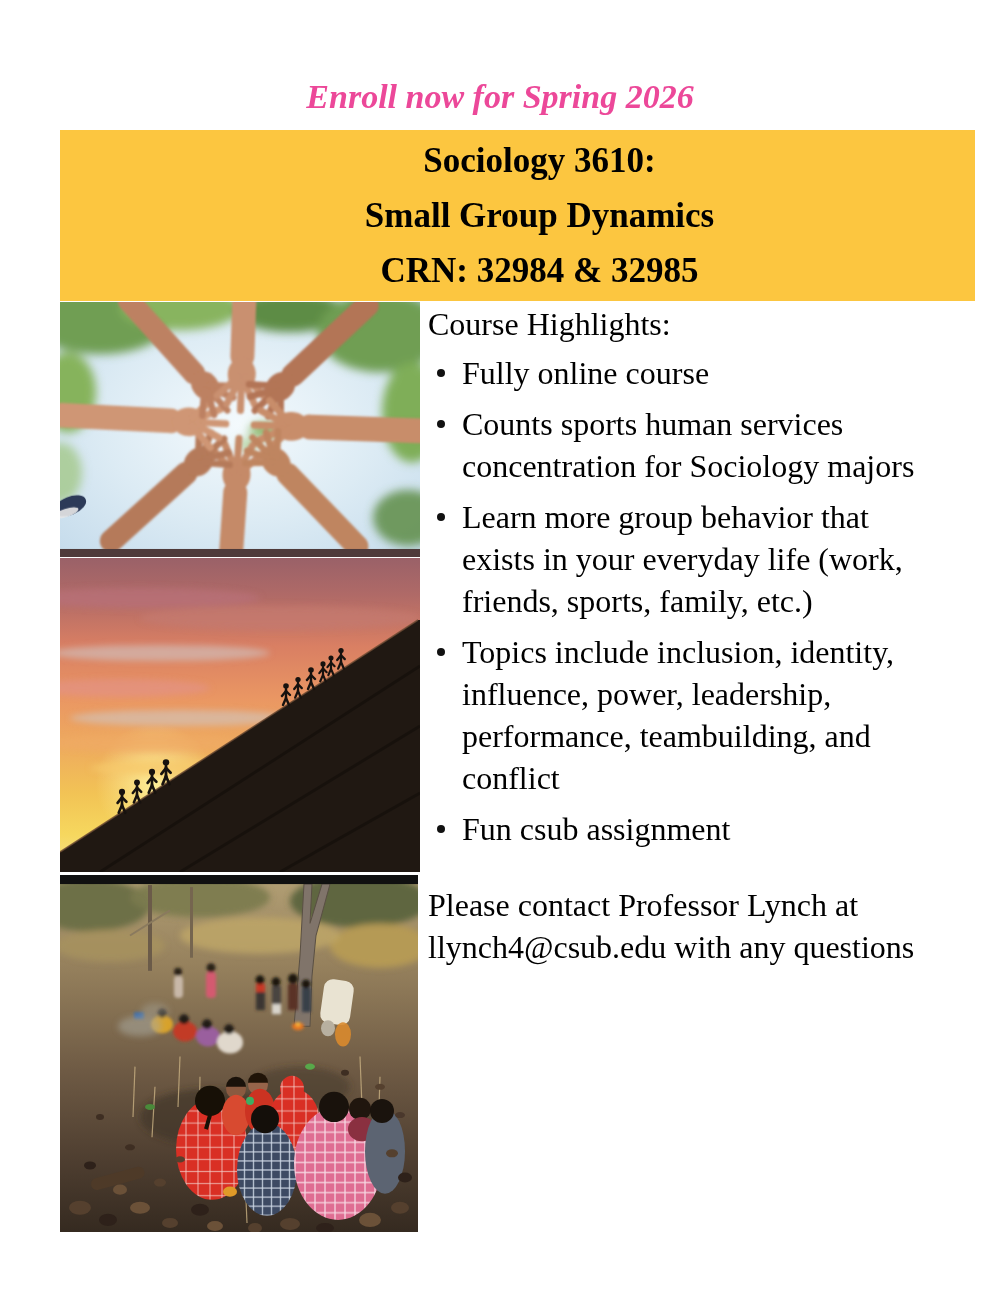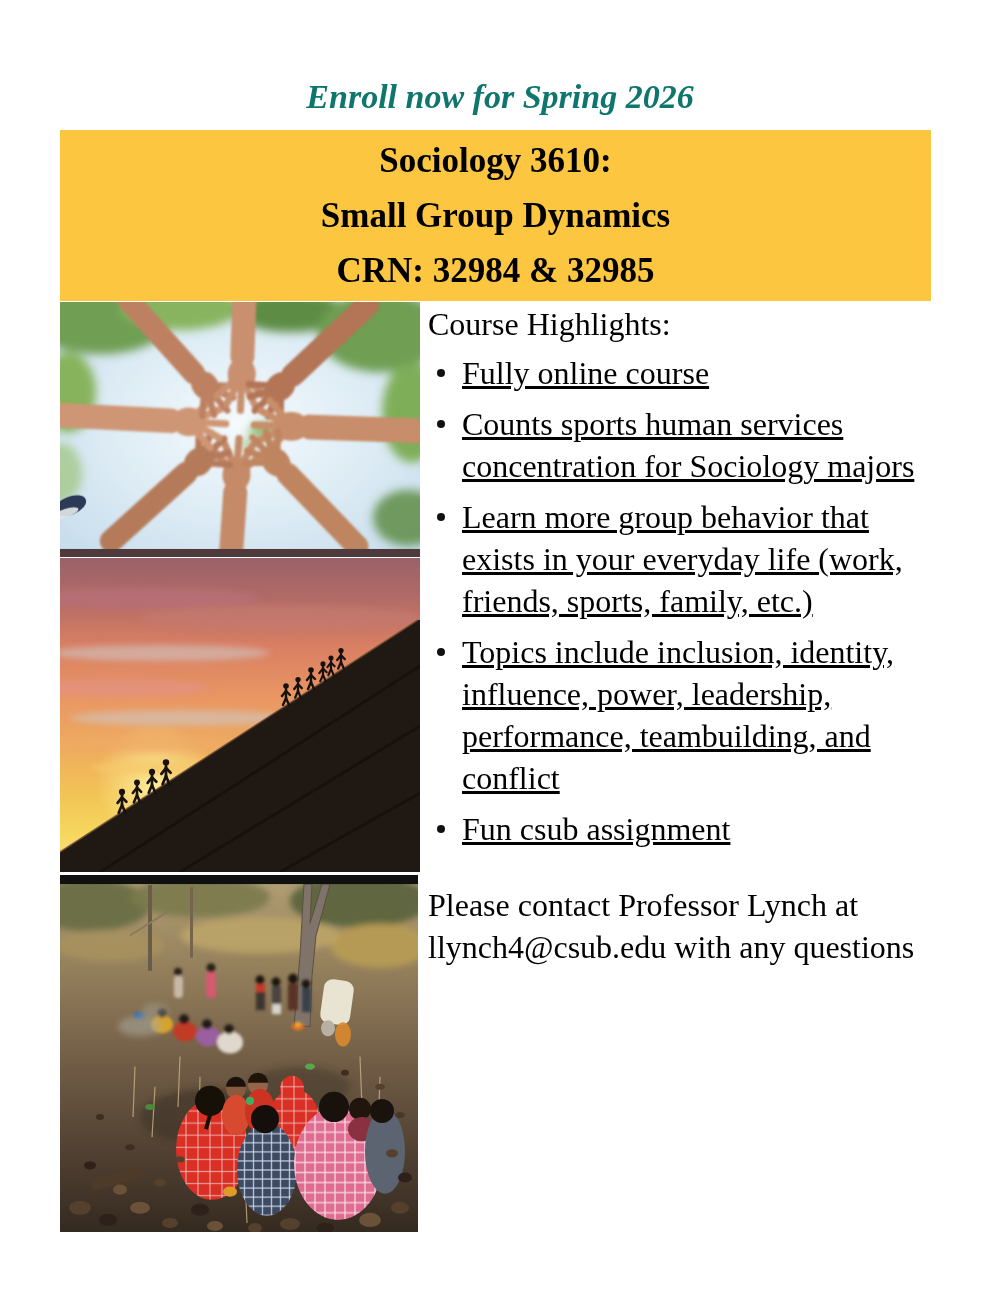--- a/index.html
+++ b/index.html
@@ -2,41 +2,41 @@
 <html><head>
 <meta charset="utf-8">
 <style>
   html,body { margin:0; padding:0; background:#ffffff; }
   .page {
     position:relative; width:1000px; height:1294px; background:#ffffff;
     font-family:"Liberation Serif", serif; color:#000; overflow:hidden;
   }
   .enroll-heading {
     position:absolute; top:78px; left:0; width:1000px; text-align:center;
-    font-size:34px; font-weight:bold; font-style:italic; color:#0f766e;
+    font-size:34px; font-weight:bold; font-style:italic; color:#ec4899;
   }
   .banner {
     position:absolute; top:130px; left:60px; width:871px; height:171px;
     background:#FCC640; display:flex; flex-direction:column; justify-content:center;
-    text-align:center; font-weight:bold; font-size:35px; line-height:55px; color:#000;
+    text-align:center; font-weight:bold; font-size:35px; line-height:55px; color:#000;padding-left:44px;
   }
   .photo { position:absolute; left:60px; }
   .photo svg { display:block; width:100%; height:100%; }
   #photo-hands   { top:302px; width:360px; height:255px; }
   #photo-sunset  { top:558px; width:360px; height:314px; }
   #photo-village { top:875px; width:358px; height:357px; }
   .highlights-heading {
     position:absolute; left:428px; top:303px; font-size:32px; font-weight:normal;
     line-height:42px;
   }
   .bullet-list {
     position:absolute; left:428px; top:352px; width:530px;
     list-style:none; margin:0; padding:0; font-size:32px; line-height:42px;
   }
-  .bullet-list li { position:relative; padding-left:34px; margin:0 0 9px 0;text-decoration:underline; }
+  .bullet-list li { position:relative; padding-left:34px; margin:0 0 9px 0; }
   .bullet-dot {
     position:absolute; left:9px; top:17px; width:8px; height:8px;
     background:#111; border-radius:50%;
   }
   .bullet-text { white-space:pre-line; }
   .contact {
     position:absolute; left:428px; top:884px; width:540px;
     font-size:32px; line-height:42px; white-space:pre-line;
   }
 </style>

